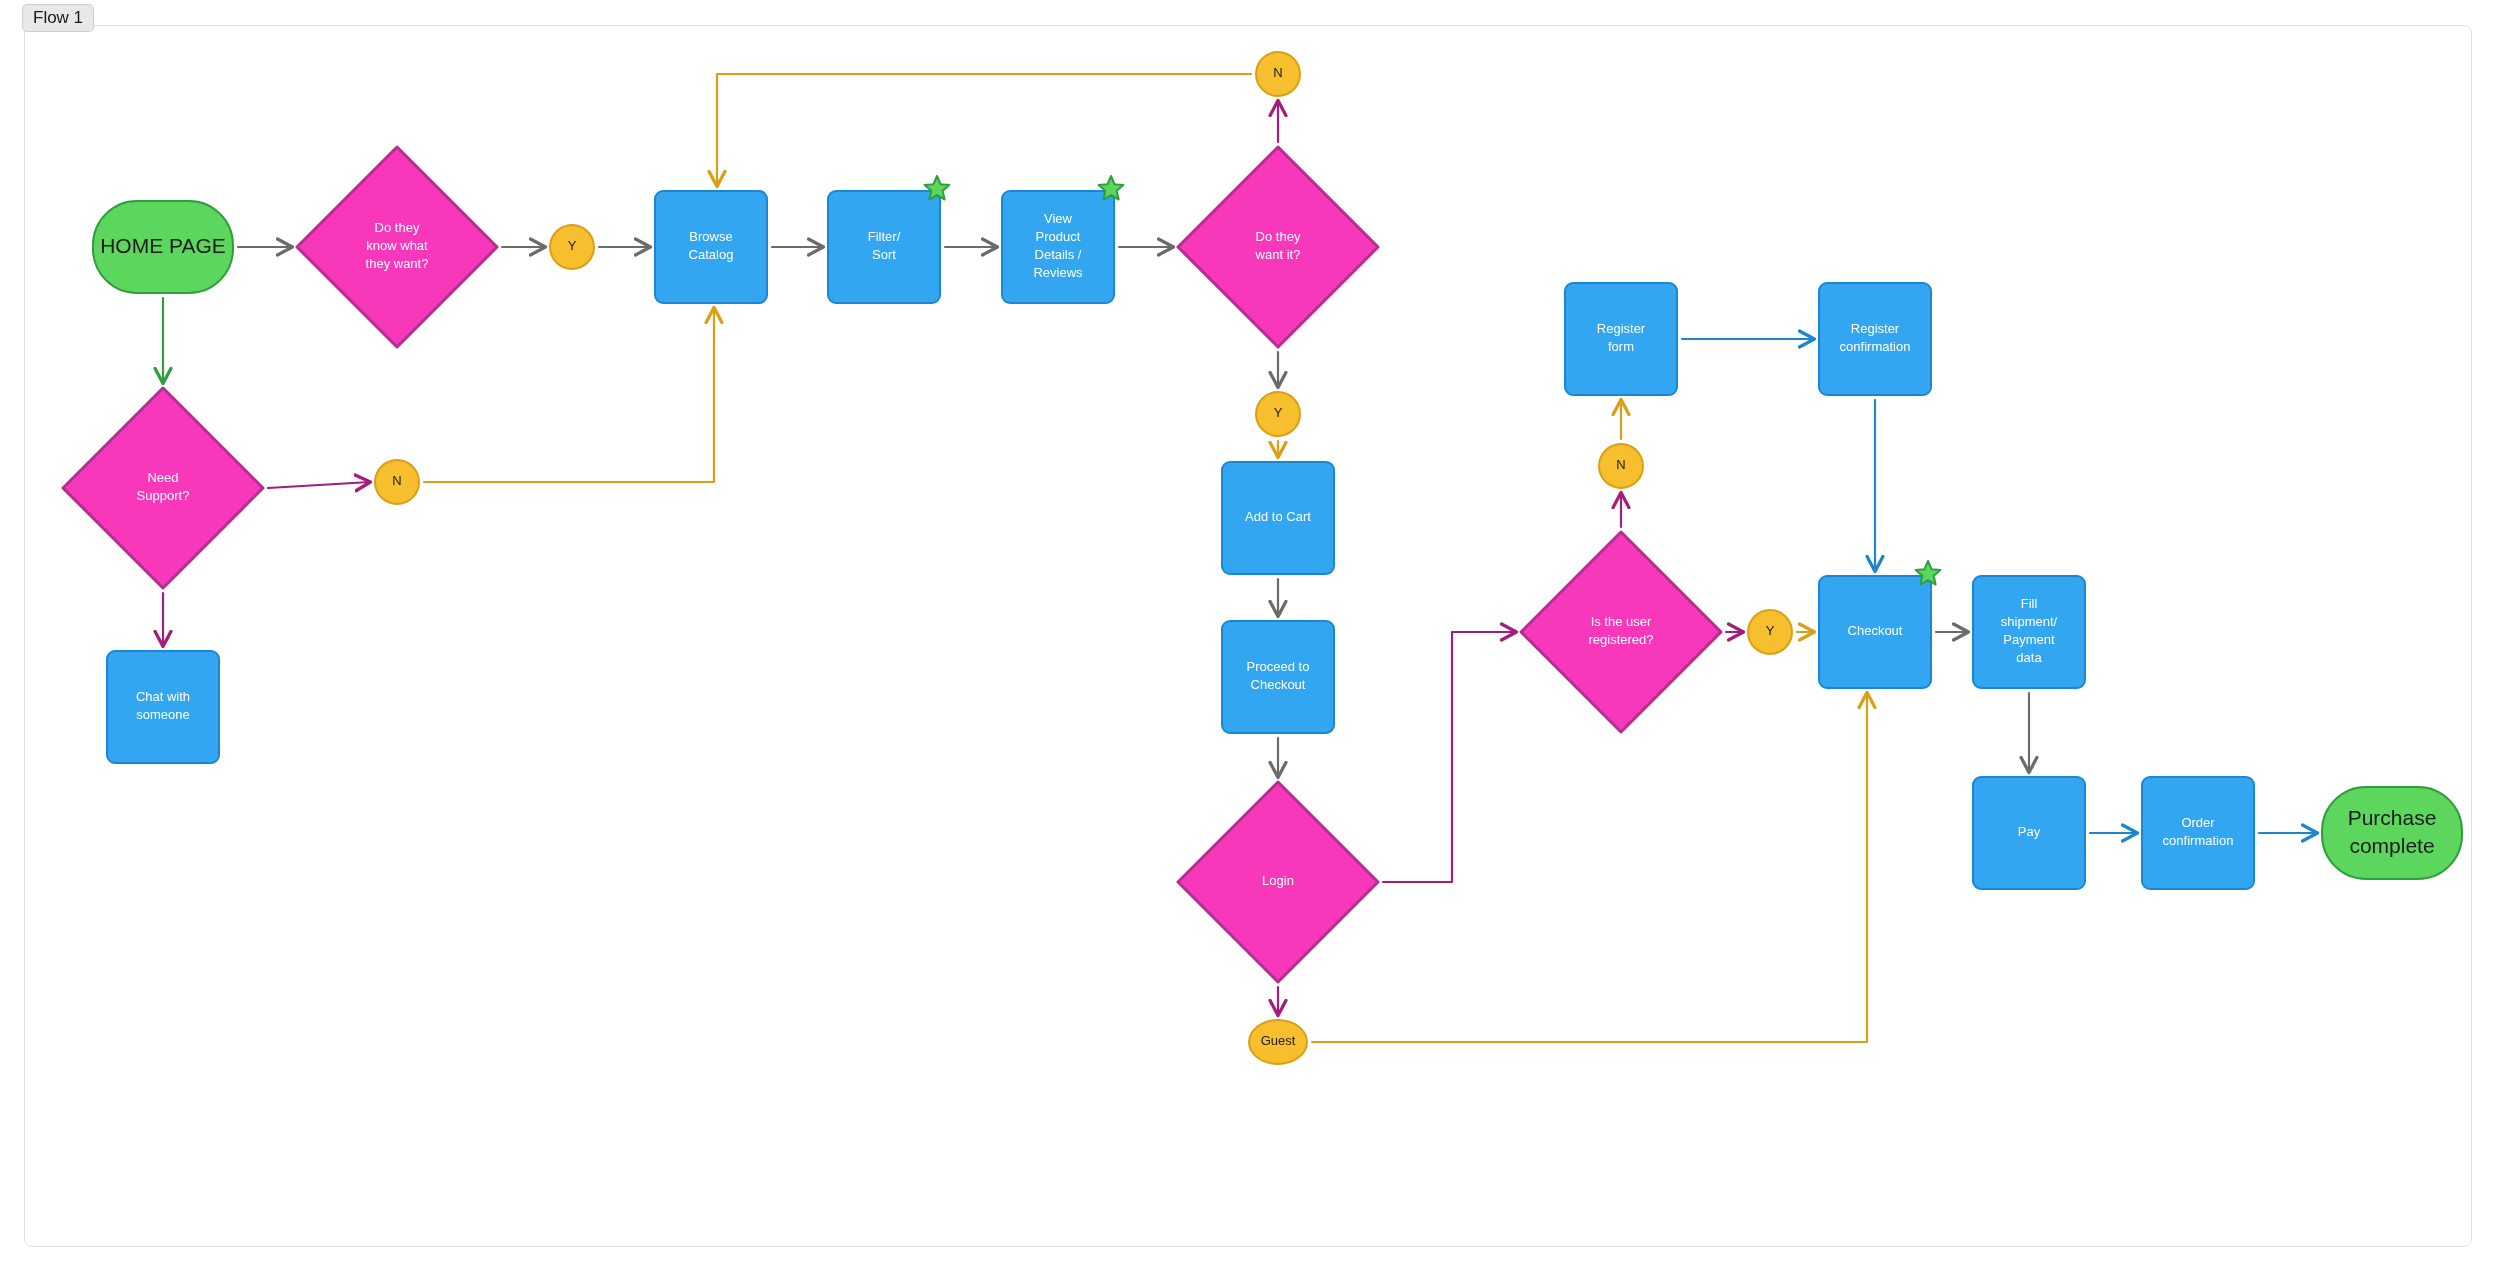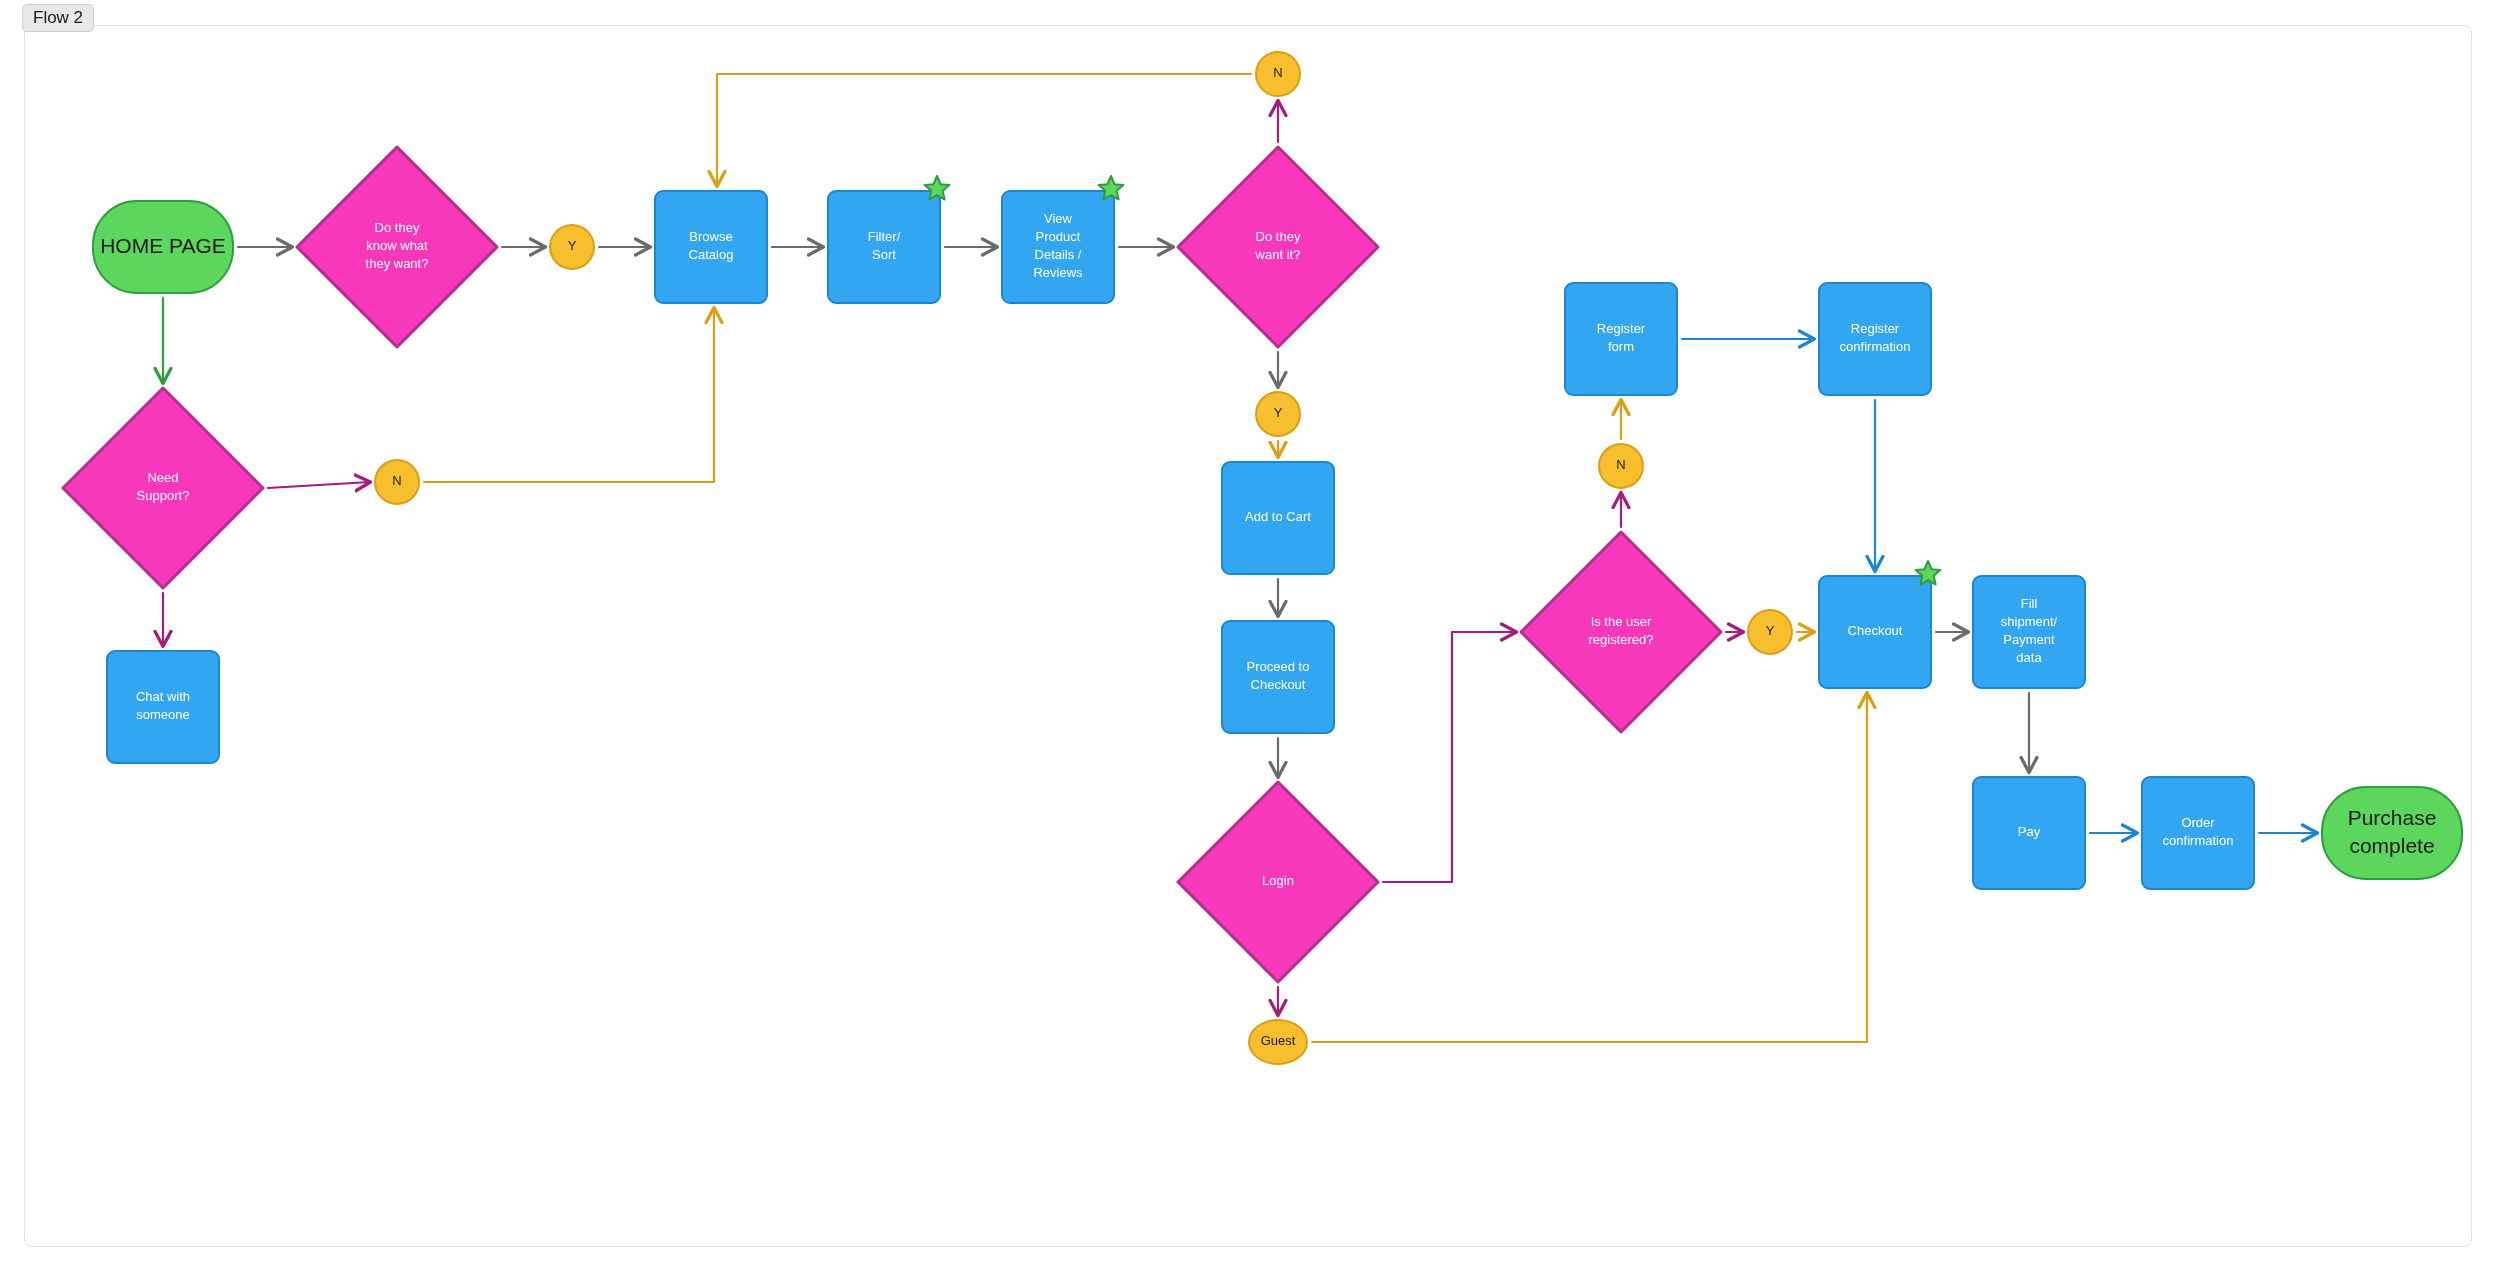--- a/index.html
+++ b/index.html
@@ -55,21 +55,21 @@
     text-anchor: middle;
   }
   .lbl-white { fill: #ffffff; }
   .lbl-dark  { fill: #1b1b1b; }
 </style>
 </head>
 <body>
 
 <div id="app">
 
-  <div id="flow-tab">Flow 2</div>
+  <div id="flow-tab">Flow 1</div>
 
   <div id="canvas-frame"></div>
 
   <svg id="diagram-svg" viewBox="0 0 2500 1270" xmlns="http://www.w3.org/2000/svg">
     <defs>
       <marker id="ah-gray" markerWidth="9" markerHeight="9" refX="7.2" refY="4.5" orient="auto" markerUnits="strokeWidth">
         <path d="M0.6,0.9 L7.4,4.5 L0.6,8.1" fill="none" stroke="#6b6b6b" stroke-width="1.5" stroke-linecap="round" stroke-linejoin="round"></path>
       </marker>
       <marker id="ah-orange" markerWidth="9" markerHeight="9" refX="7.2" refY="4.5" orient="auto" markerUnits="strokeWidth">
         <path d="M0.6,0.9 L7.4,4.5 L0.6,8.1" fill="none" stroke="#d9a017" stroke-width="1.5" stroke-linecap="round" stroke-linejoin="round"></path>

